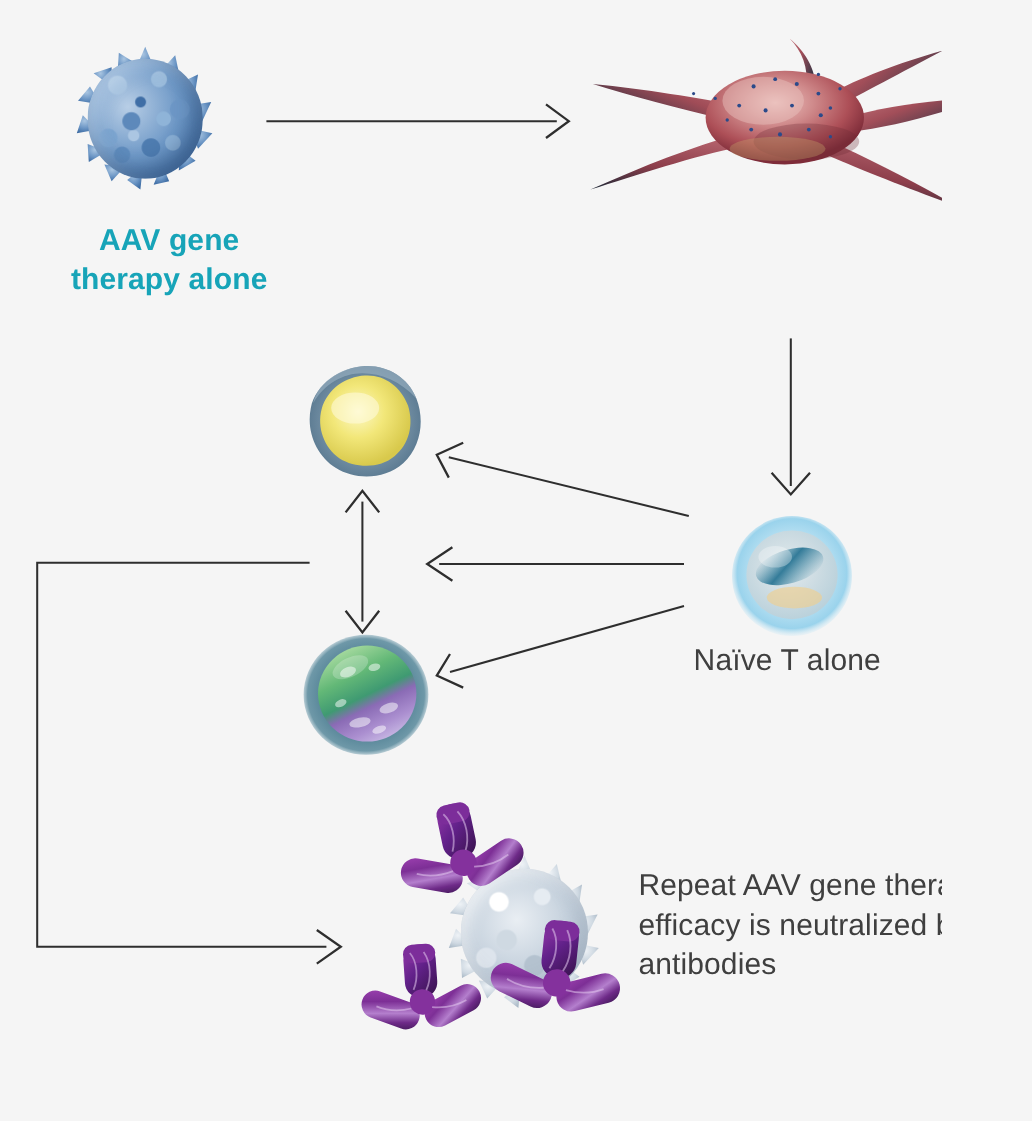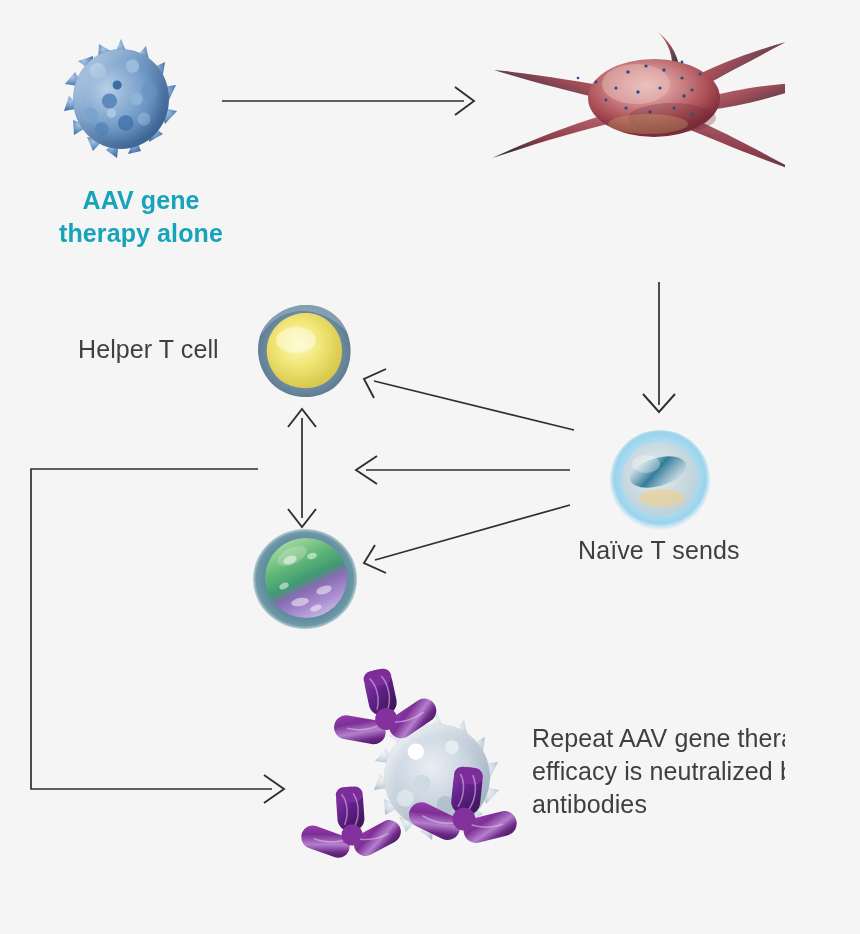--- a/index.html
+++ b/index.html
@@ -418,22 +418,21 @@
         <path d="M14,56 C22,60 32,62 44,60"></path>
         <path d="M92,56 C84,60 74,62 62,60"></path>
       </g>
     </svg>
   </div>
 
   <div id="lbl-aav" class="label accent center">AAV gene
 therapy alone</div>
 
 
-  <div id="lbl-helper" class="label">Helper T cell</div>
-
-
-  <div id="lbl-naive" class="label">Naïve T sends</div>
+
+
+  <div id="lbl-naive" class="label">Naïve T alone</div>
 
   <div id="lbl-repeat" class="label">Repeat AAV gene therapy
 efficacy is neutralized by
 antibodies</div>
 
 </div>
 
 </body></html>

